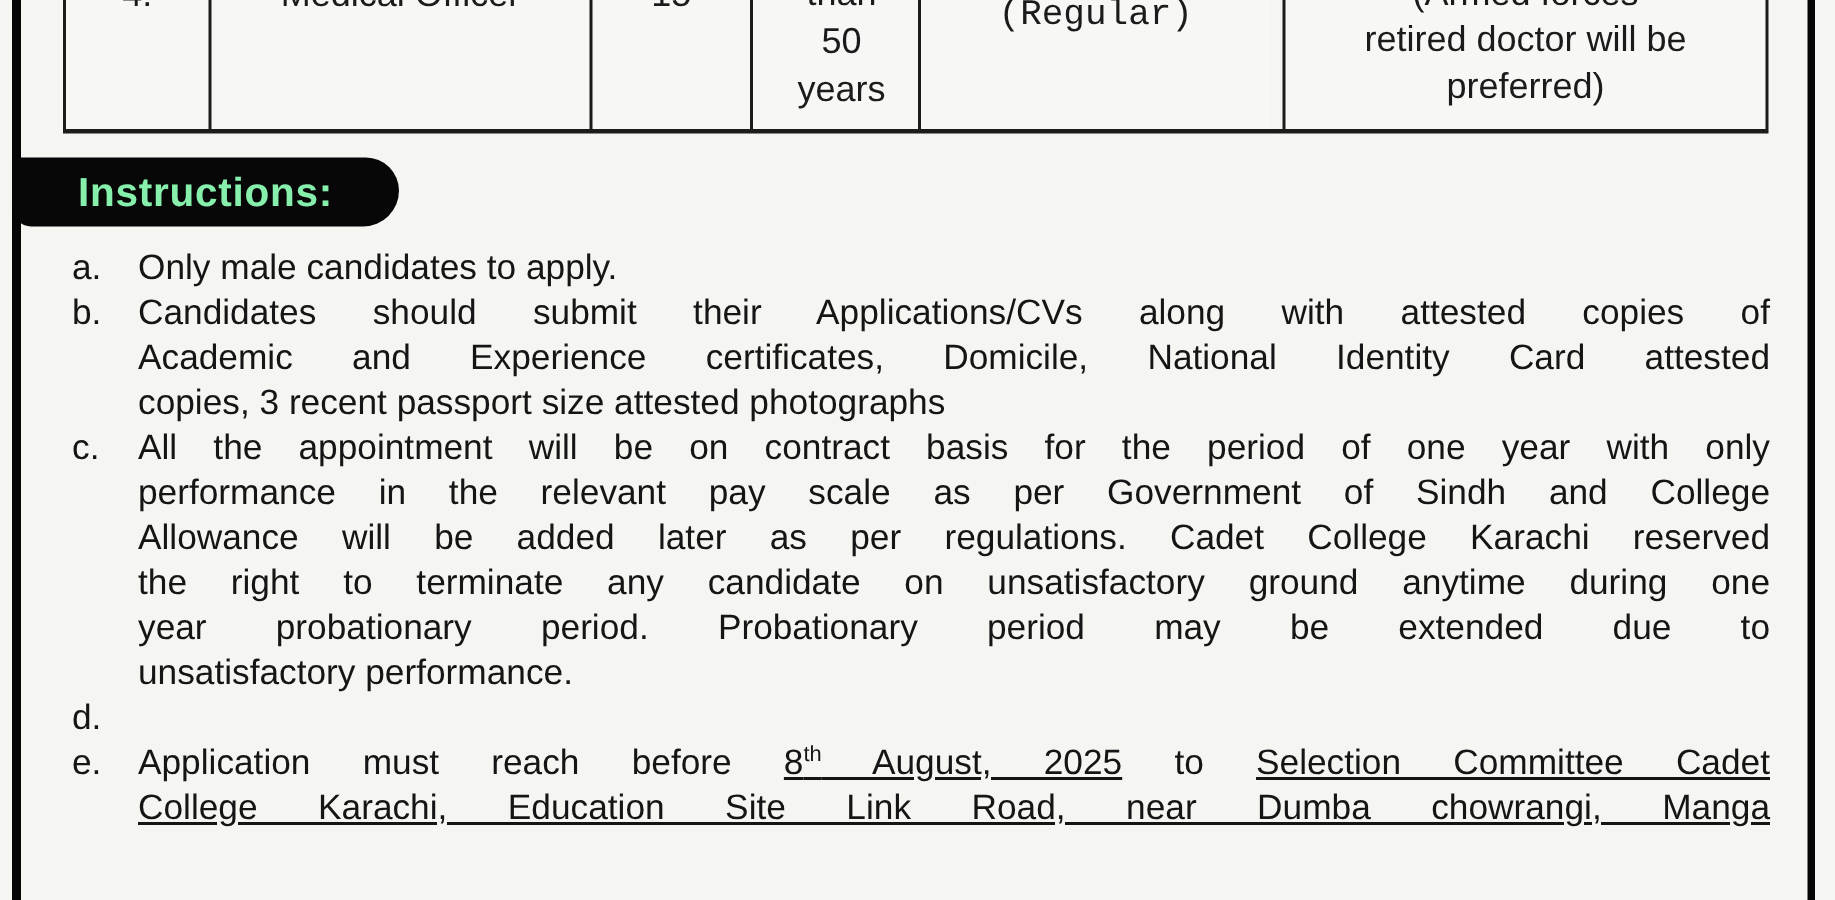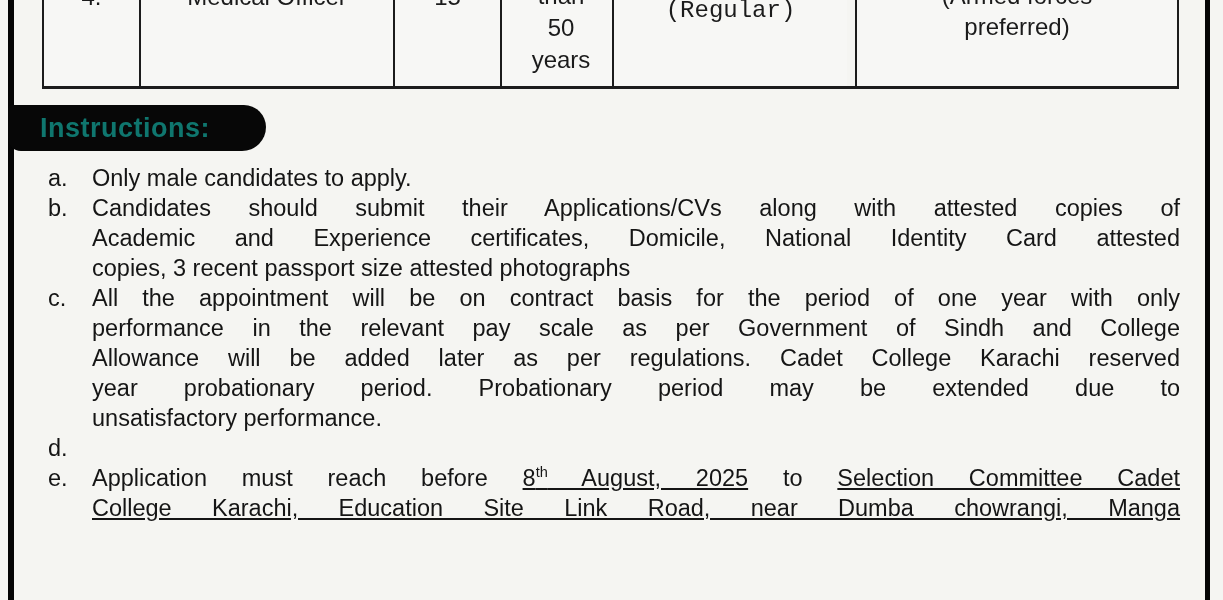--- a/index.html
+++ b/index.html
@@ -25,22 +25,22 @@
   .tbl-bottom{position:absolute;left:42px;top:86px;width:1137px;height:3px;background:#1c1c1c;}
   .clipline{position:relative;top:-18px;}
   .agecol{margin-top:-20px;line-height:32px;}
   .basisline{margin-top:-4px;}
   .remarks{margin-top:-20px;line-height:31px;}
 
   
   .badge{
     position:absolute;left:8px;top:105px;width:258px;height:46px;
     background:#070707;border-radius:4px 24px 26px 14px;
-    color:#0f766e;font-weight:bold;font-size:27px;line-height:46px;
-    padding-left:32px;box-sizing:border-box;letter-spacing:0.5px;
+    color:#86efac;font-weight:bold;font-size:27px;line-height:46px;
+    padding-left:44px;box-sizing:border-box;letter-spacing:0.5px;
   }
 
   
   .list{position:absolute;left:48px;top:163px;width:1132px;font-size:23.5px;color:#151515;}
   .item{display:flex;align-items:flex-start;}
   .marker{width:44px;flex:0 0 44px;line-height:30px;}
   .lines{flex:1;min-width:0;}
   .ln{line-height:30px;}
   .j{text-align:justify;text-align-last:justify;}
   .bu{font-weight:normal;text-decoration:underline;}
@@ -67,20 +67,21 @@
     <div>50</div>
     <div>years</div>
   </div>
 </div>
 <div class="cell c5">
   <div class="basisline">(Regular)</div>
 </div>
 <div class="cell c6 last">
   <div class="remarks">
     <div>(Armed forces</div>
+    <div>retired doctor will be</div>
     <div>preferred)</div>
   </div>
 </div>
 <div class="tbl-bottom"></div>
 
 <div class="badge">Instructions:</div>
 
 <div class="list">
 
   <div class="item">
@@ -98,20 +99,21 @@
       <div class="ln">copies, 3 recent passport size attested photographs</div>
     </div>
   </div>
 
   <div class="item">
     <div class="marker">c.</div>
     <div class="lines">
       <div class="ln j">All the appointment will be on contract basis for the period of one year with only</div>
       <div class="ln j">performance in the relevant pay scale as per Government of Sindh and College</div>
       <div class="ln j">Allowance will be added later as per regulations. Cadet College Karachi reserved</div>
+      <div class="ln j">the right to terminate any candidate on unsatisfactory ground anytime during one</div>
       <div class="ln j">year probationary period. Probationary period may be extended due to</div>
       <div class="ln">unsatisfactory performance.</div>
     </div>
   </div>
 
   <div class="item">
     <div class="marker">d.</div>
     <div class="lines">
     </div>
   </div>

